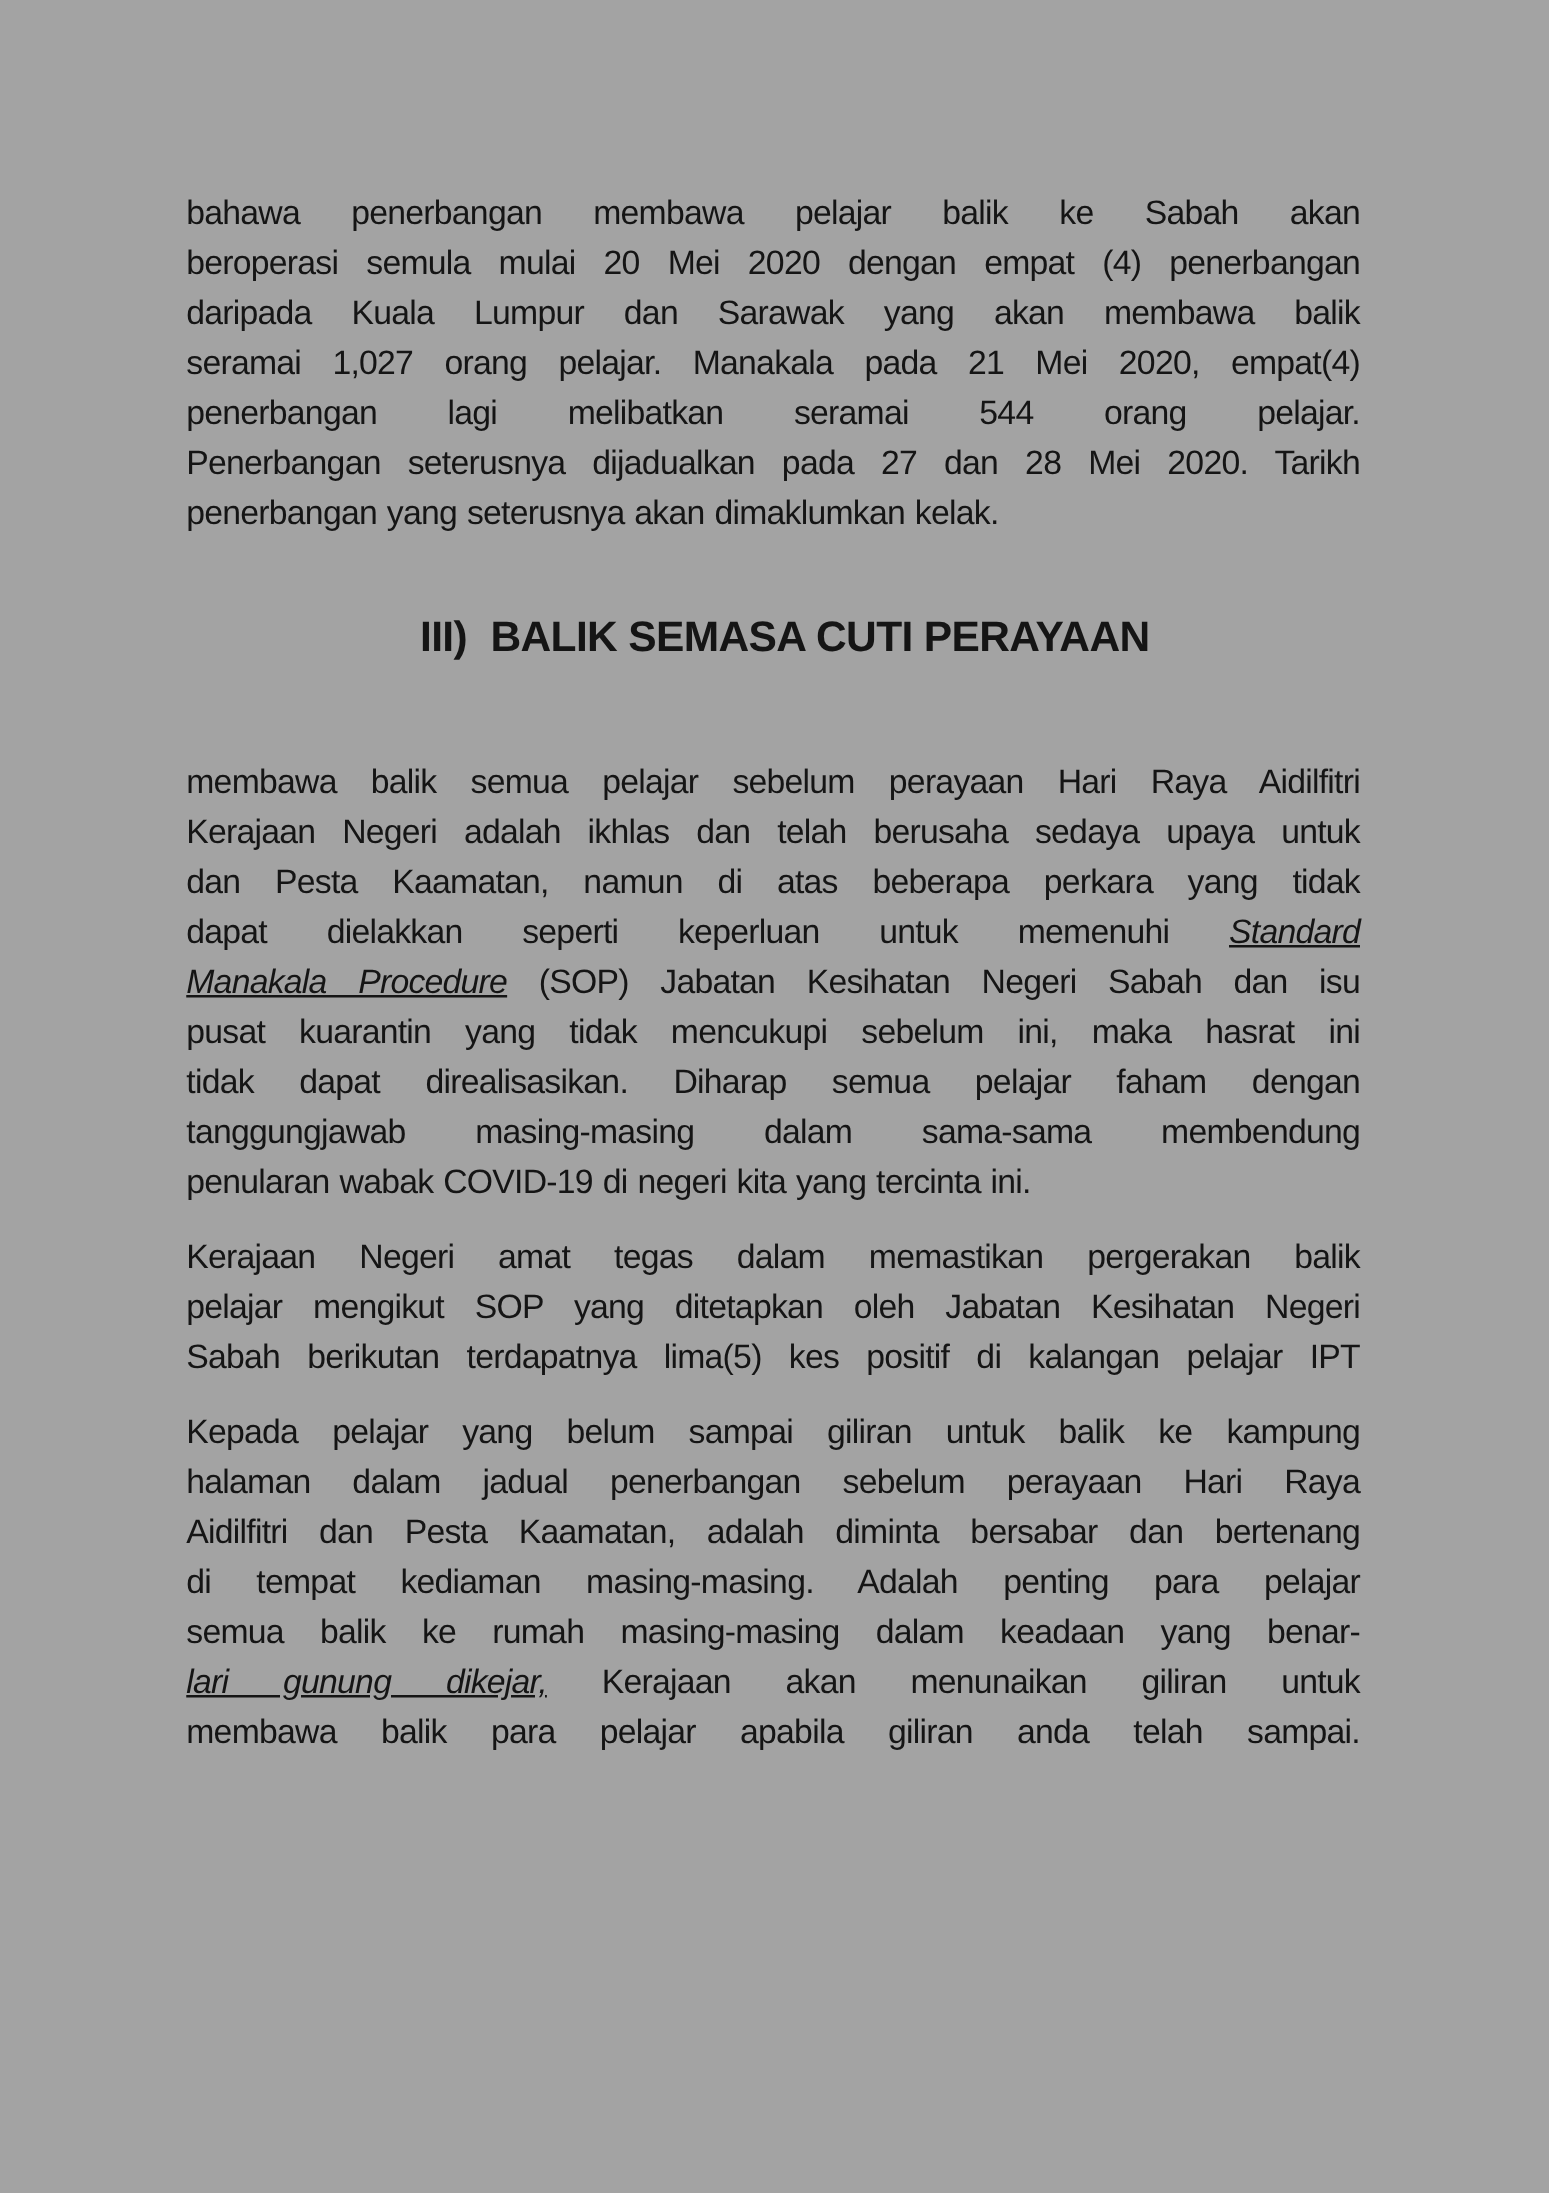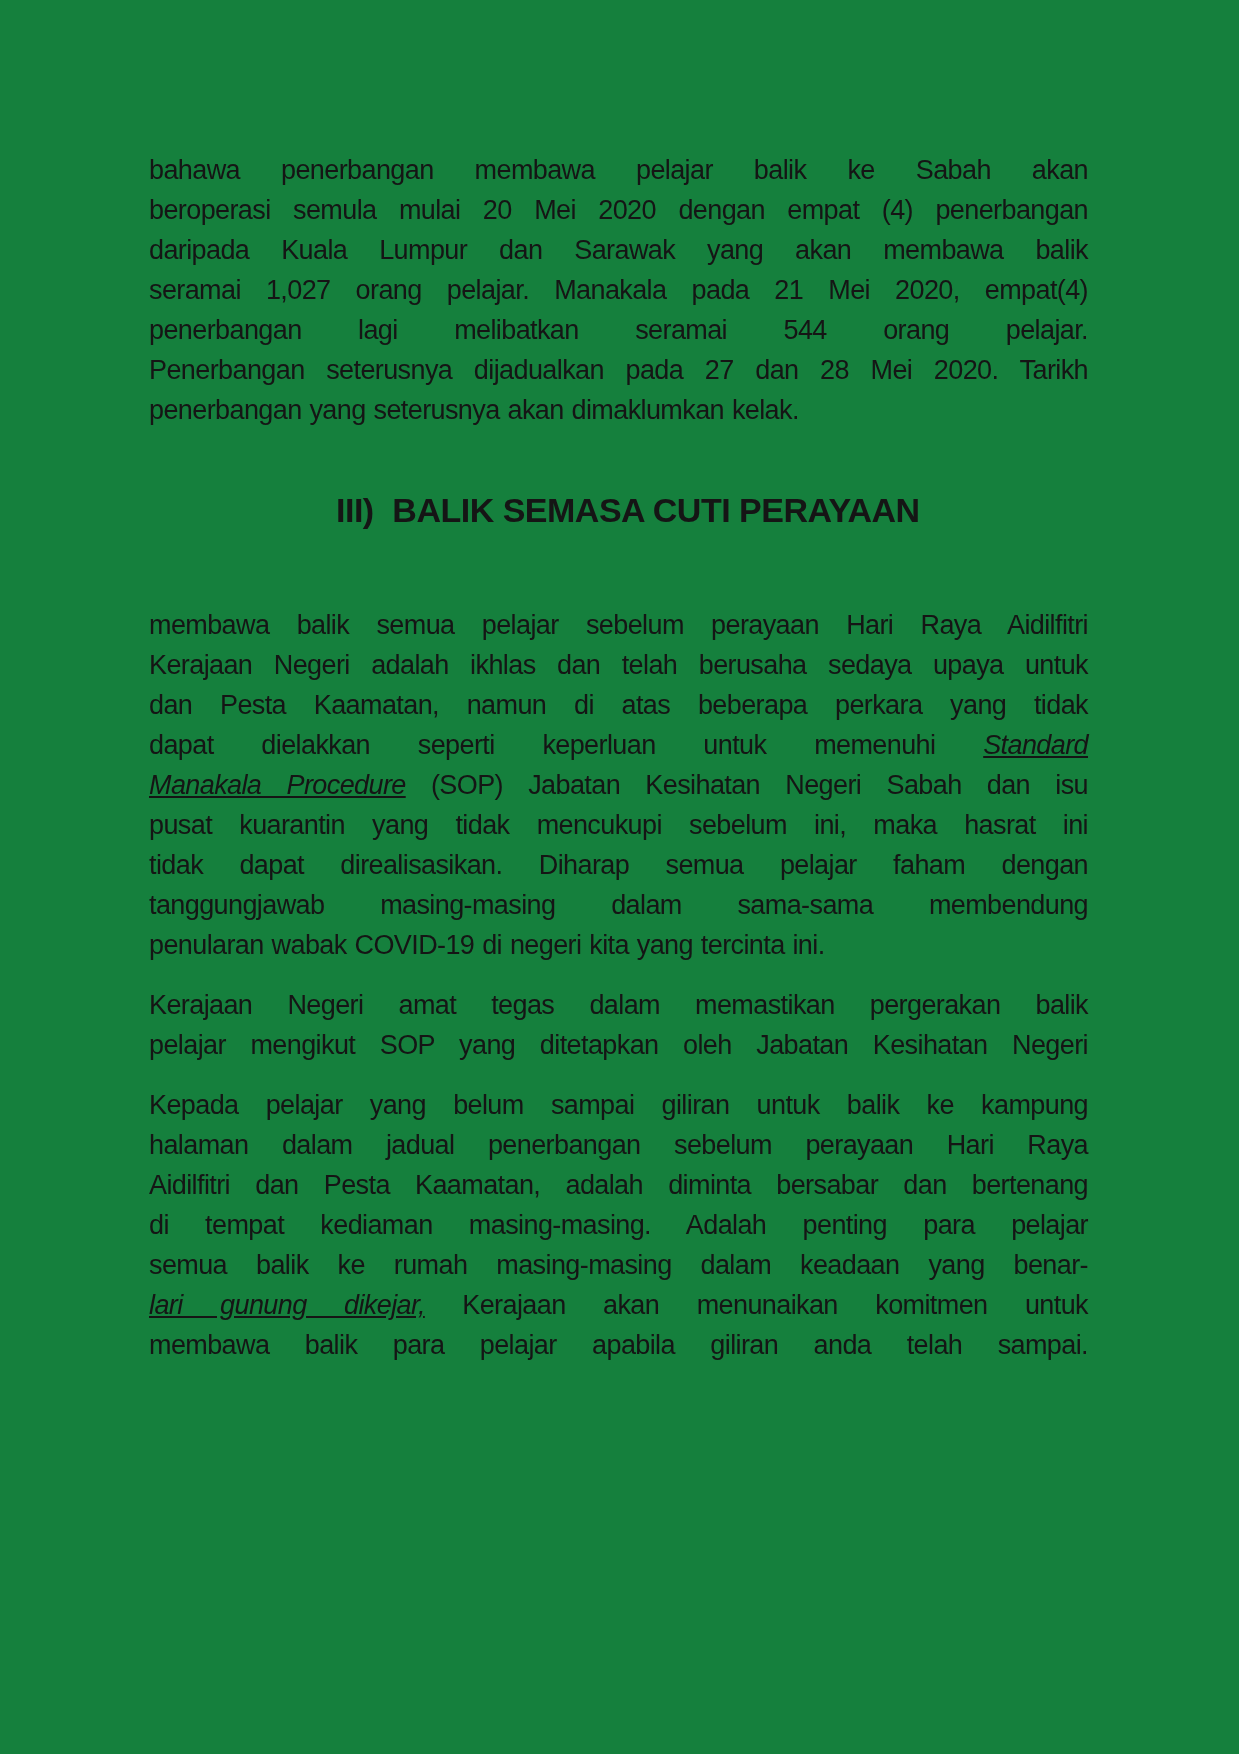--- a/index.html
+++ b/index.html
@@ -5,21 +5,21 @@
   html, body { margin: 0; padding: 0; }
   body {
     width: 1239px; height: 1754px;
     background: #ffffff;
     font-family: "Liberation Sans", sans-serif;
     color: #151515;
   }
   .page {
     position: relative;
     width: 1239px; height: 1754px;
-    background: #15803d;
+    background: #a3a3a3;
     overflow: hidden;
   }
   .content {
     position: absolute;
     left: 149px; top: 150px;
     width: 939px;
   }
   .para { margin: 0 0 20px 0; }
   .ln {
     font-size: 27px;
@@ -71,26 +71,27 @@
       <div class="ln"><span class="run it">Manakala Procedure</span><span class="run"> (SOP) Jabatan Kesihatan Negeri Sabah  dan isu</span></div>
       <div class="ln">pusat kuarantin yang tidak mencukupi sebelum ini, maka hasrat ini</div>
       <div class="ln">tidak dapat direalisasikan.  Diharap semua pelajar faham dengan</div>
       <div class="ln">tanggungjawab masing-masing dalam sama-sama membendung</div>
       <div class="ln last">penularan wabak COVID-19 di negeri kita yang tercinta ini.</div>
     </div>
 
     <div class="para">
       <div class="ln">Kerajaan Negeri amat tegas dalam memastikan pergerakan balik</div>
       <div class="ln">pelajar mengikut SOP yang ditetapkan oleh Jabatan Kesihatan Negeri</div>
+      <div class="ln">Sabah berikutan terdapatnya lima(5) kes positif di kalangan pelajar IPT</div>
     </div>
 
     <div class="para">
       <div class="ln">Kepada pelajar yang belum sampai giliran untuk balik ke kampung</div>
       <div class="ln">halaman dalam jadual penerbangan sebelum perayaan Hari Raya</div>
       <div class="ln">Aidilfitri dan Pesta Kaamatan, adalah diminta bersabar dan bertenang</div>
       <div class="ln">di tempat kediaman masing-masing. Adalah penting para pelajar</div>
       <div class="ln">semua balik ke rumah masing-masing dalam keadaan yang benar-</div>
-      <div class="ln"><span class="run it">lari gunung dikejar,</span><span class="run"> Kerajaan akan menunaikan komitmen untuk</span></div>
+      <div class="ln"><span class="run it">lari gunung dikejar,</span><span class="run"> Kerajaan akan menunaikan giliran untuk</span></div>
       <div class="ln">membawa balik para pelajar apabila giliran anda telah sampai.</div>
     </div>
 
   </div>
 </div>
 
 </body></html>

